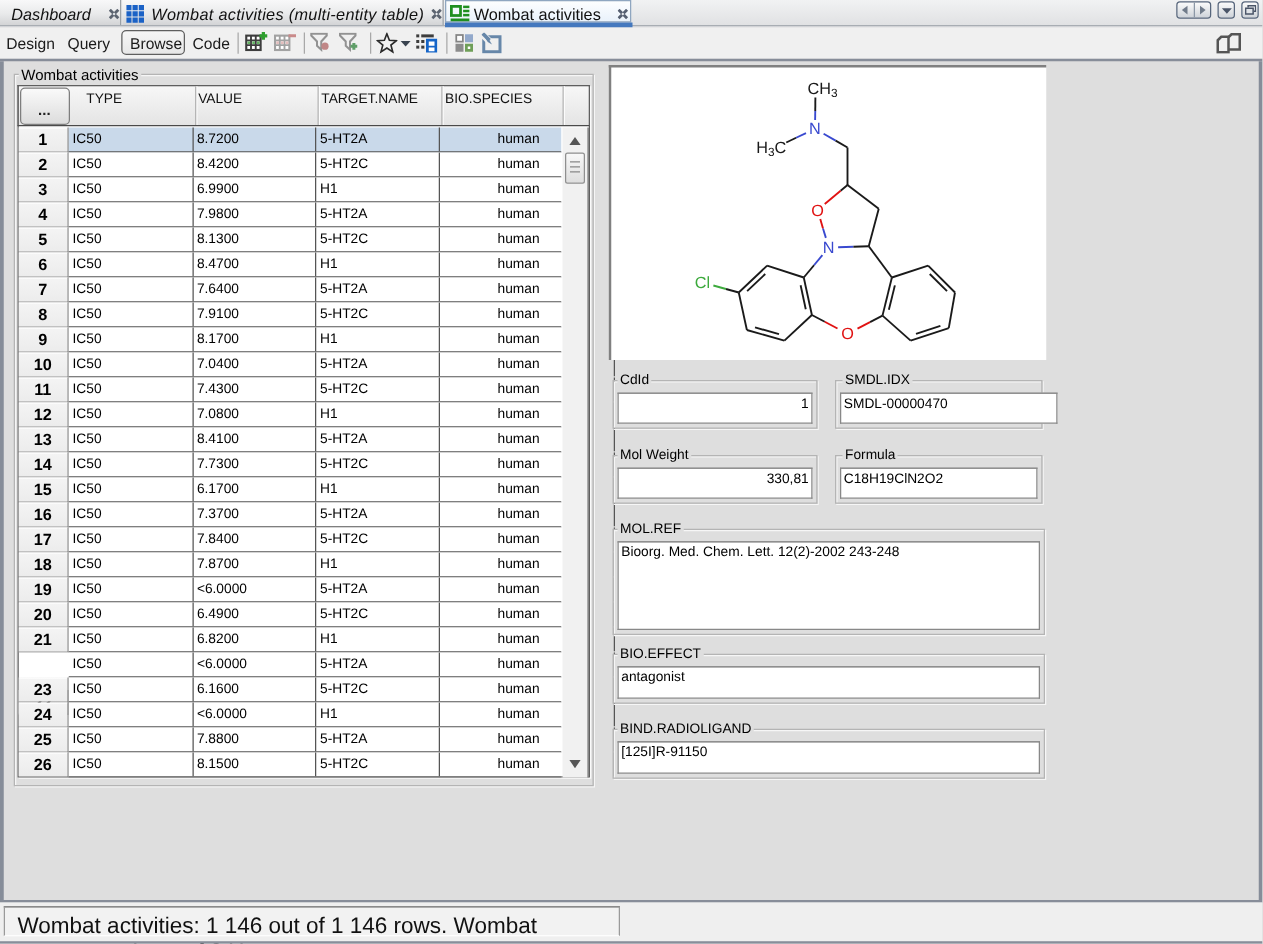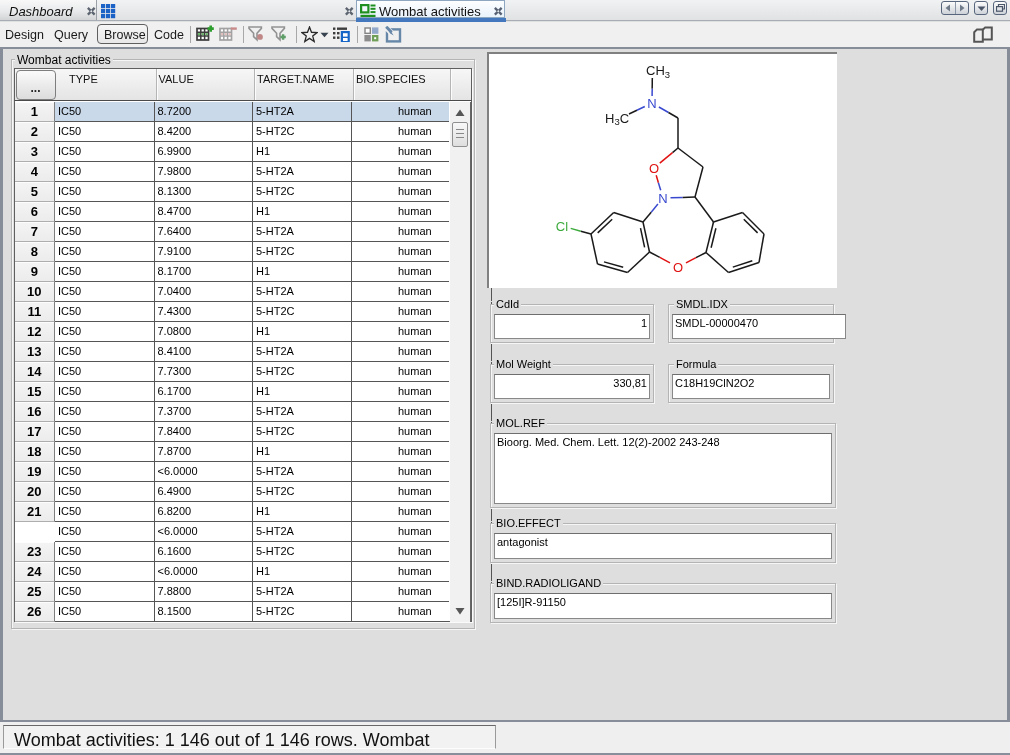--- a/index.html
+++ b/index.html
@@ -63,20 +63,23 @@
 #stbox { position:absolute; left:3px; top:725px; width:493px; height:24px; background:#f2f2f2;
   border:1px solid #9a9a9a; border-top-color:#686868; border-bottom-color:#fdfdfd; }
 #stbox div { position:absolute; left:10px; top:4px; font-size:18px; color:#111; }
 #btline { position:absolute; left:0; top:753px; width:1010px; height:2px; background:#888e9a; }
 </style></head>
 <body>
 <div id="tabbar">
   <div class="line"></div>
   <div class="tab" style="left:0;width:97px">
       <span style="left:9px">Dashboard</span>
+    </div>
+  <div class="tab" style="left:98px;width:257px">
+      <span style="left:23px;letter-spacing:0.25px">Wombat activities (multi-entity table)</span>
     </div>
 </div>
 <svg class="abs" style="left:87px;top:7px" width="8.5" height="8.5" viewBox="0 0 10 10">
     <path d="M1 1 L9 9 M9 1 L1 9" stroke="#5c6470" stroke-width="2.7" fill="none"></path>
     <path d="M3.6 5 L5 3.6 L6.4 5 L5 6.4 Z" fill="#eceff2"></path>
   </svg>
 <svg class="abs" style="left:101px;top:4px" width="15" height="15" viewBox="0 0 15 15">
     <rect x="0" y="0" width="4.2" height="4.2" fill="#1b62c6"></rect>
     <rect x="5" y="0" width="4.2" height="4.2" fill="#1b62c6"></rect>
     <rect x="10" y="0" width="4.2" height="4.2" fill="#1b62c6"></rect>

